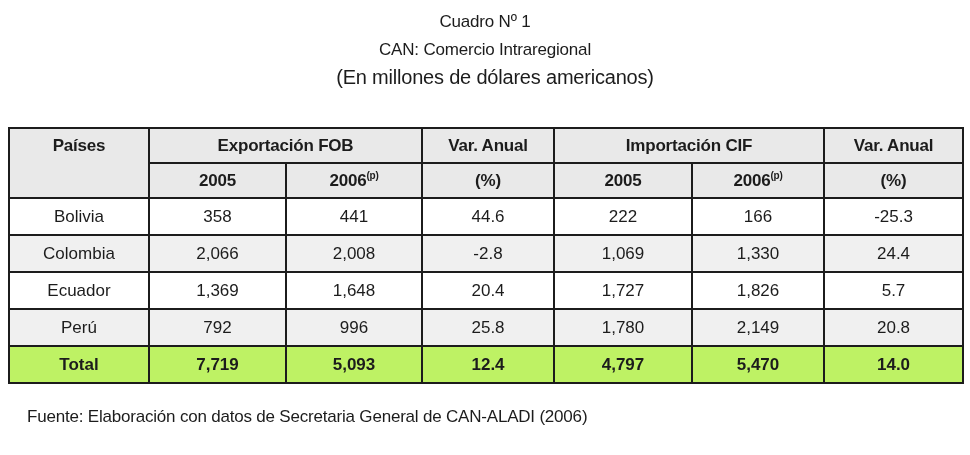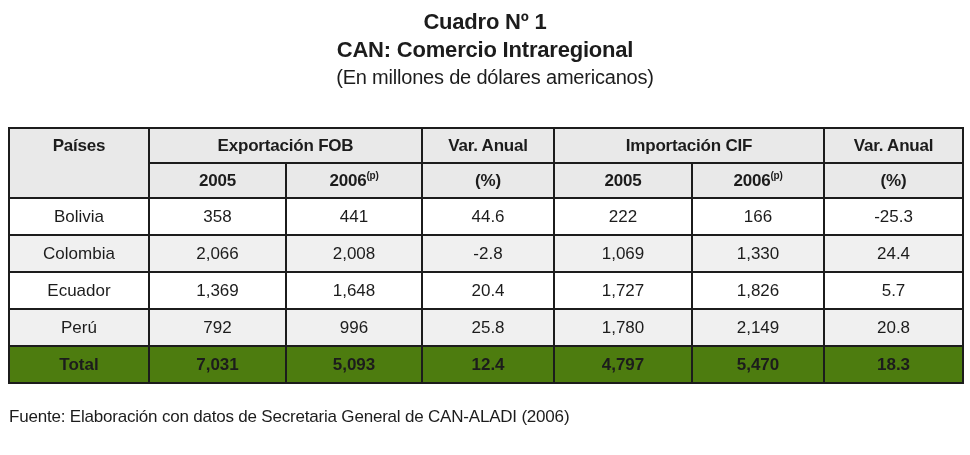--- a/index.html
+++ b/index.html
@@ -15,22 +15,22 @@
     height: 455px;
     background: #ffffff;
     overflow: hidden;
   }
   .title-block {
     padding-top: 8px;
     text-align: center;
     letter-spacing: -0.2px;
   }
   .title-line-1, .title-line-2 {
-    font-size: 22px;
-    font-weight: bold;
+    font-size: 17px;
+    font-weight: normal;
     line-height: 28px;
   }
   .title-line-3 {
     font-size: 20px;
     font-weight: normal;
     line-height: 27px;
     margin-left: 20px;
   }
   table.data-table {
     border-collapse: collapse;
@@ -74,30 +74,30 @@
   }
   .cell-num {
     text-align: right;
     padding-right: 32px;
   }
   .data-table tbody tr:nth-child(even) td {
     background: #f0f0f0;
   }
   .data-table tfoot td {
     font-weight: bold;
-    background: #4d7c0f;
+    background: #bef264;
   }
   sup.prelim {
     font-size: 10px;
     font-weight: bold;
     vertical-align: super;
     line-height: 0;
   }
   .footer-block {
-    margin-left: 9px;
+    margin-left: 27px;
     margin-top: 20px;
     font-size: 17px;
     letter-spacing: -0.2px;
   }
   .footer-line {
     line-height: 25px;
   }
 </style>
 </head>
 <body>
@@ -171,26 +171,26 @@
         <td class="cell-num">996</td>
         <td class="cell-num">25.8</td>
         <td class="cell-num">1,780</td>
         <td class="cell-num">2,149</td>
         <td class="cell-num">20.8</td>
       </tr>
     </tbody>
     <tfoot>
       <tr>
         <td class="cell-label">Total</td>
-        <td class="cell-num">7,031</td>
+        <td class="cell-num">7,719</td>
         <td class="cell-num">5,093</td>
         <td class="cell-num">12.4</td>
         <td class="cell-num">4,797</td>
         <td class="cell-num">5,470</td>
-        <td class="cell-num">18.3</td>
+        <td class="cell-num">14.0</td>
       </tr>
     </tfoot>
   </table>
 
   <div class="footer-block">
     <div class="footer-line">Fuente: Elaboración con datos de Secretaria General de CAN-ALADI (2006)</div>
   </div>
 
 </div>
 

